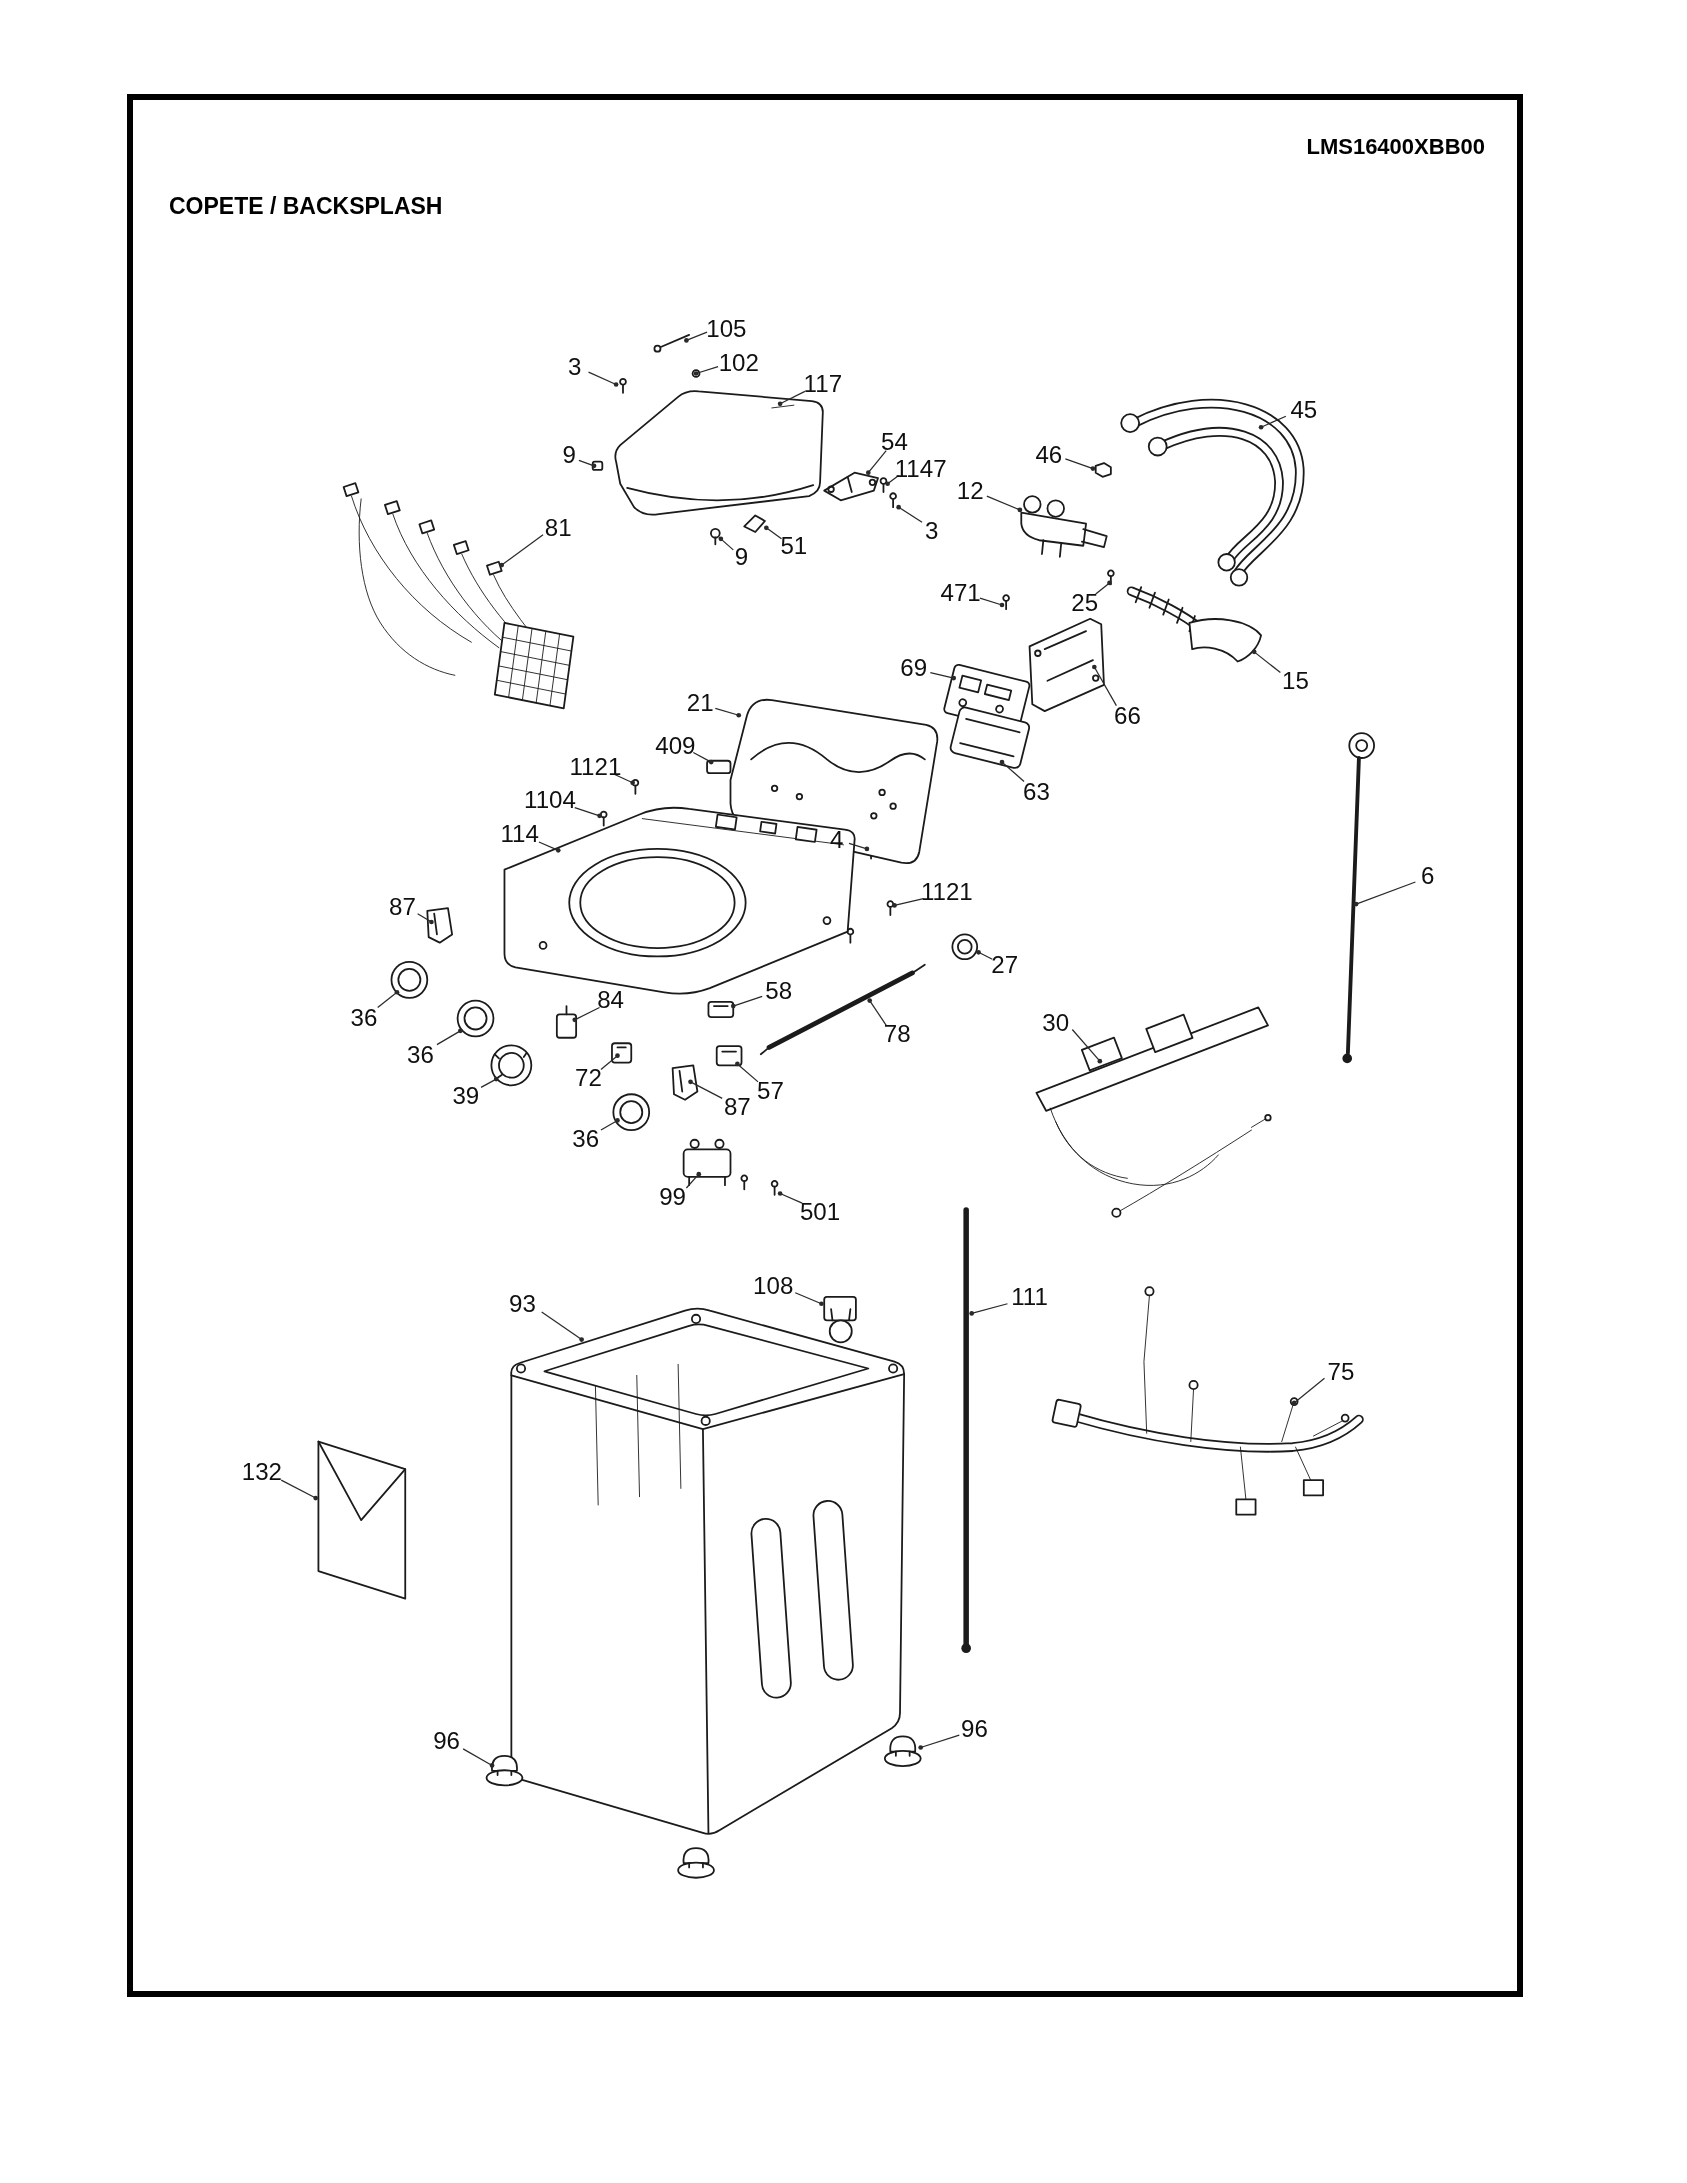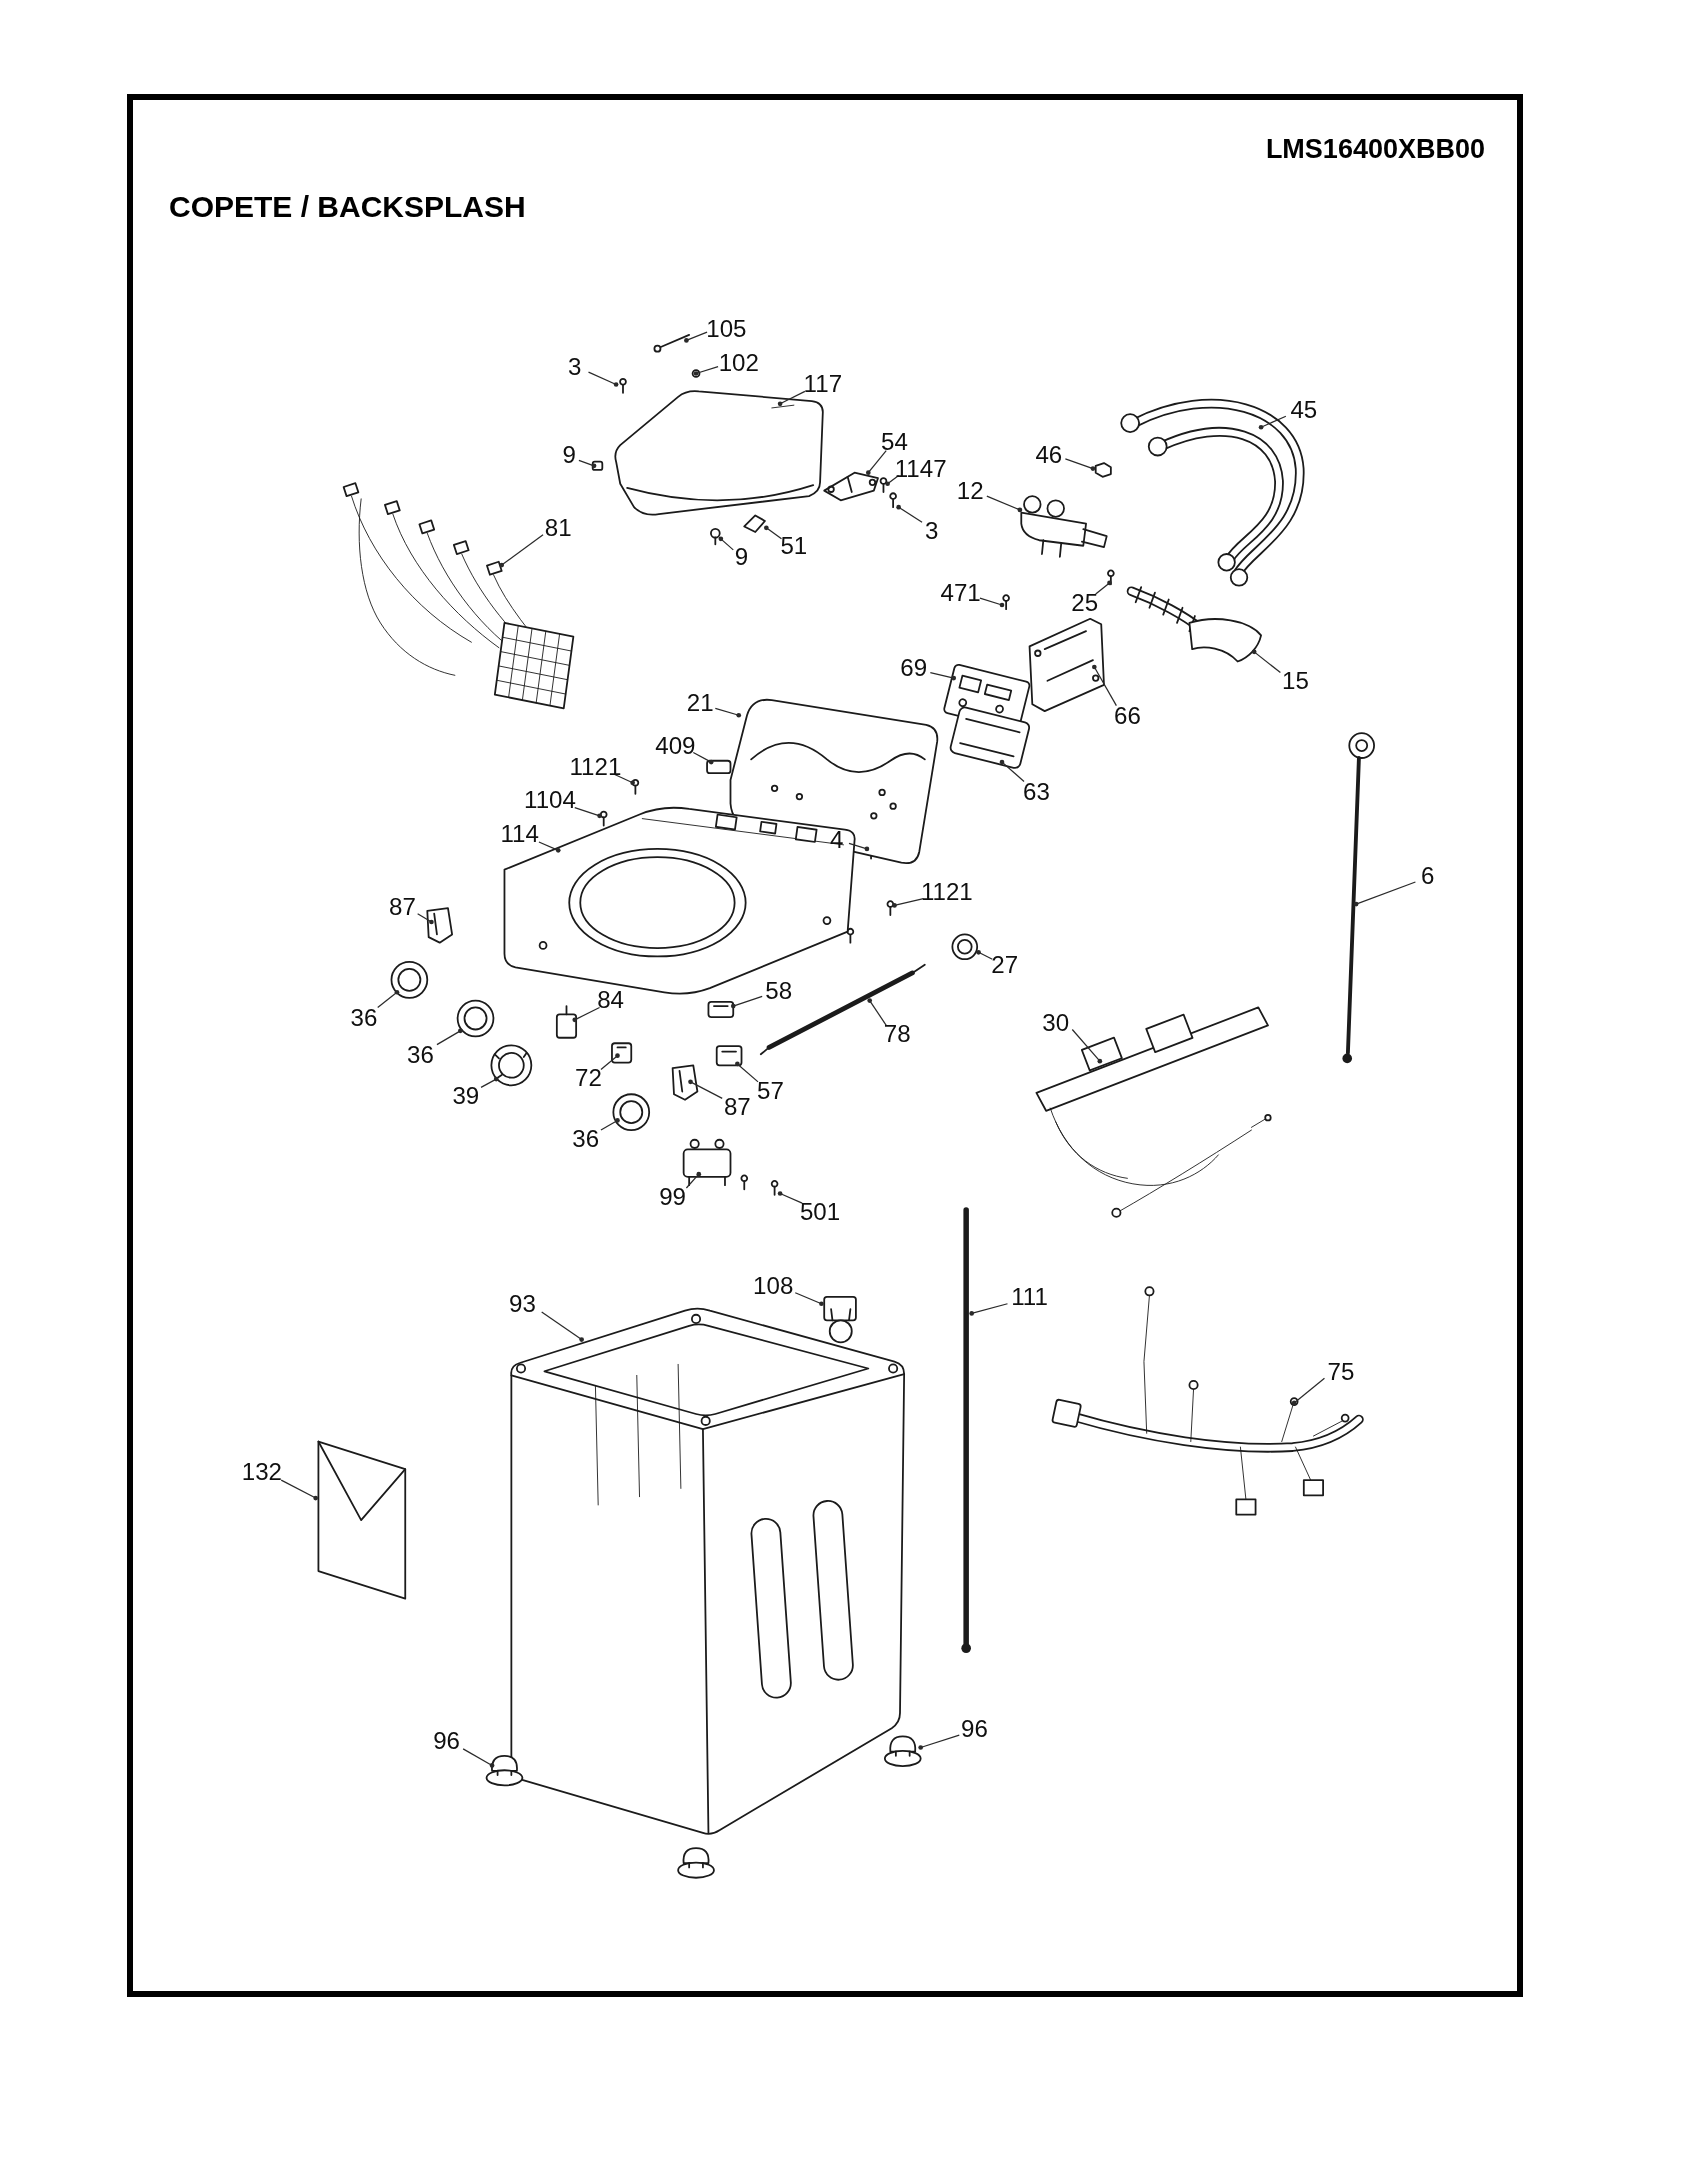--- a/index.html
+++ b/index.html
@@ -11,25 +11,25 @@
     color: #000;
   }
   .page { position: relative; width: 1687px; height: 2183px; background: #fff; overflow: hidden; }
   .frame {
     position: absolute; left: 127px; top: 94px;
     width: 1396px; height: 1903px;
     border: 6px solid #000; background: #fff;
   }
   .header-title {
     position: absolute; left: 36px; top: 29px;
-    font-weight: bold; font-size: 30px; line-height: 31px; white-space: pre;
+    font-weight: bold; font-size: 23px; line-height: 31px; white-space: pre;
   }
   .header-model {
     position: absolute; right: 32px; top: 34px;
-    font-weight: bold; font-size: 27px;
+    font-weight: bold; font-size: 22px;
   }
   .diagram-svg { position: absolute; left: 0; top: 0; width: 1687px; height: 2183px; }
 
   
   #parts { stroke: #1b1b1b; stroke-width: 1.3; fill: none; stroke-linecap: round; stroke-linejoin: round; }
   #parts .thin { stroke-width: 0.65; }
   #parts .tube { stroke-width: 7; }
   #parts .tube-core { stroke: #ffffff; stroke-width: 4.4; }
   #parts .wf { fill: #ffffff; }
   #parts .dk { fill: #1b1b1b; stroke: none; }

